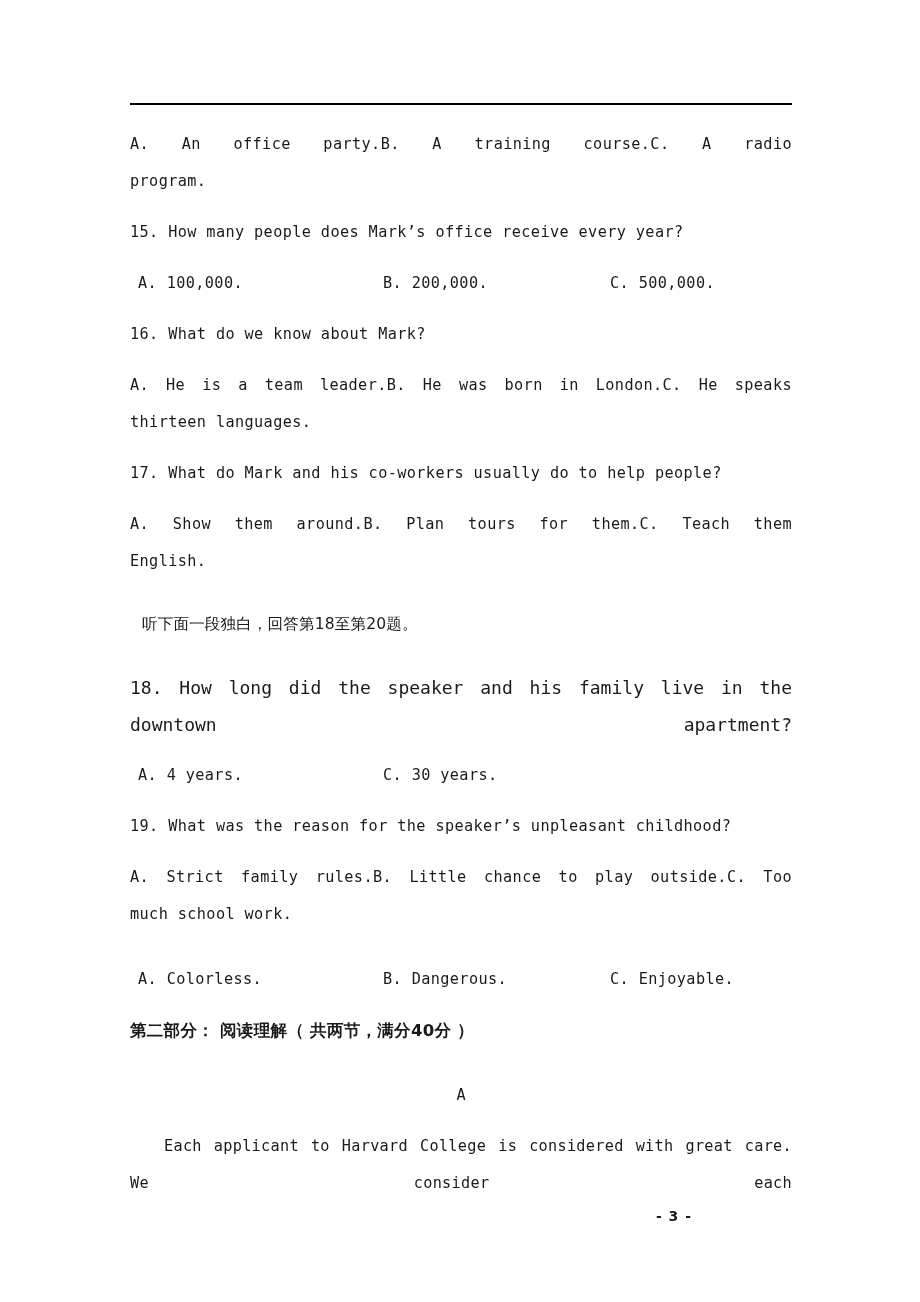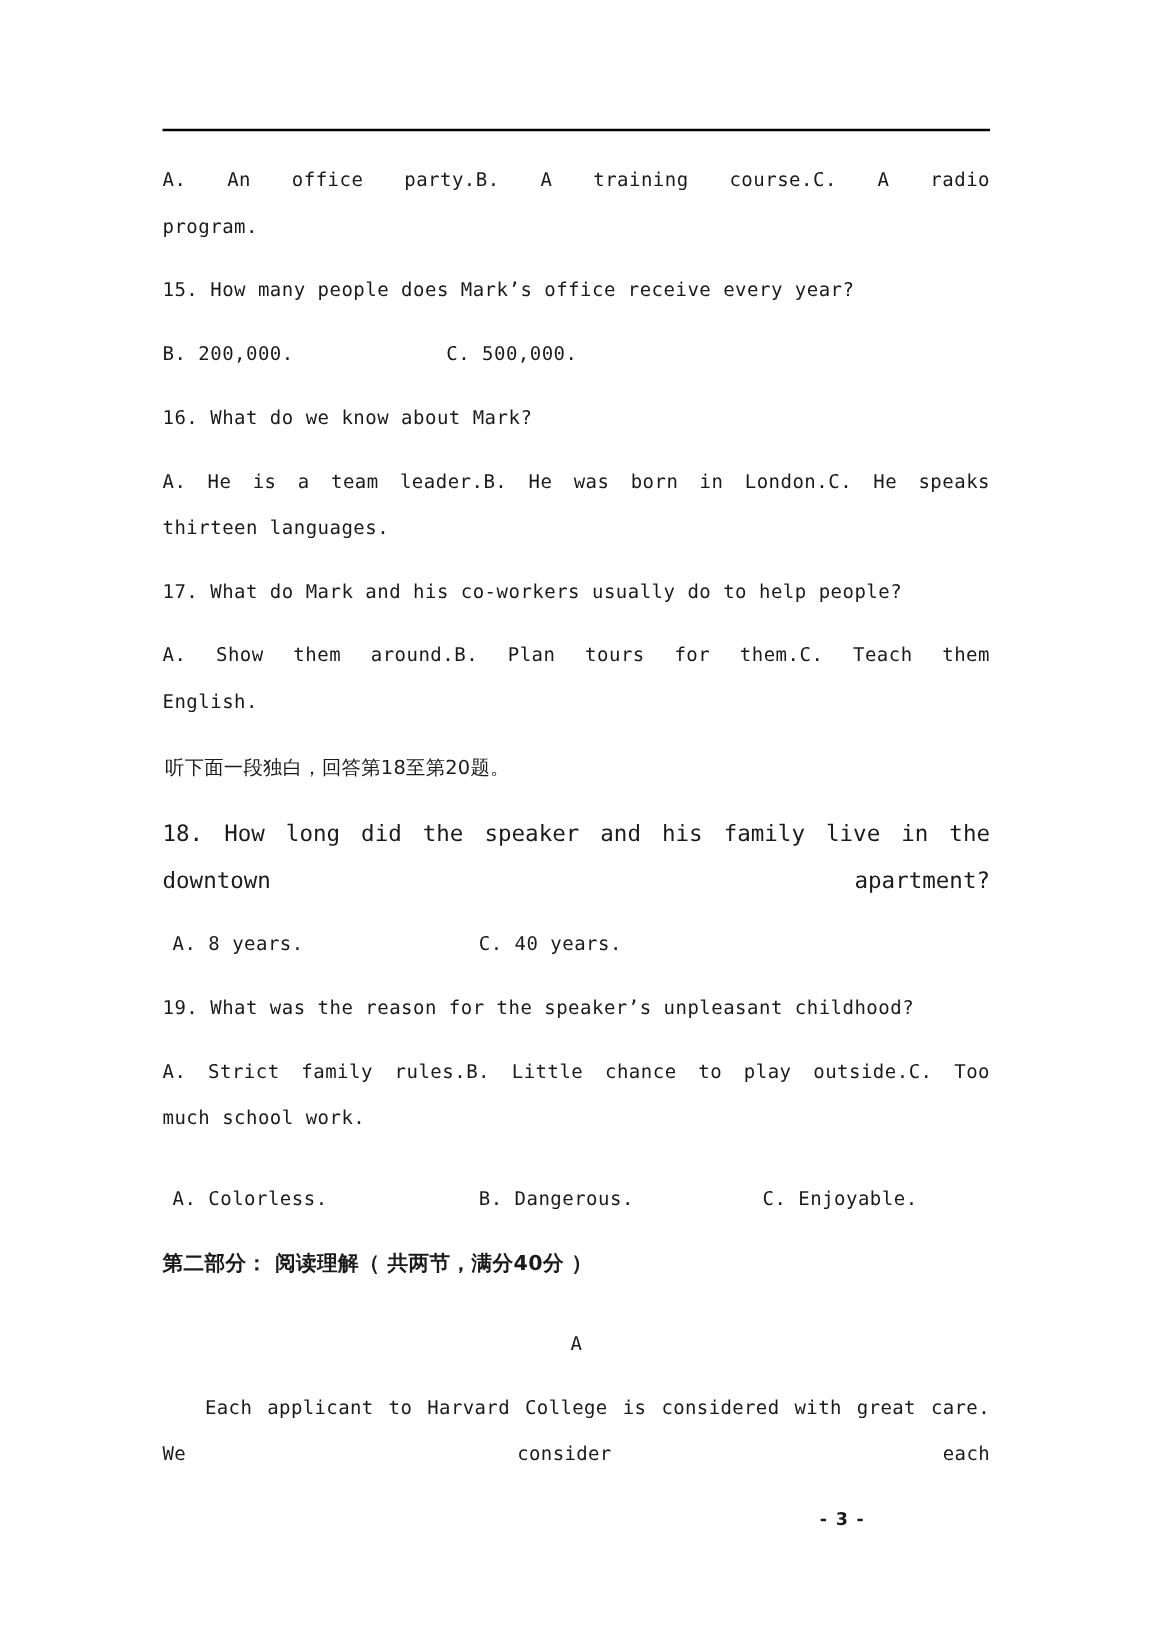--- a/index.html
+++ b/index.html
@@ -76,21 +76,21 @@
     text-align: justify;
     text-align-last: justify;
     white-space: normal;
   }
 
   .cn {
     font-family: "DejaVu Sans", "Liberation Sans", sans-serif;
     font-size: 15.5px;
     line-height: 37px;
     letter-spacing: 0.2px;
-    margin: 2px;
+    margin: 12px;
   }
   .cn-bold {
     font-family: "DejaVu Sans", "Liberation Sans", sans-serif;
     font-weight: bold;
     font-size: 16.5px;
     line-height: 37px;
     margin: 0;
     letter-spacing: 0.3px;
   }
   .center-letter {
@@ -129,20 +129,21 @@
 
   <div class="body-block">
 
     <p class="justified"><span>A. An office party.</span><span>B. A training course.</span><span>C.  A  radio</span></p>
     <p class="qline">program.</p>
     <div class="row-gap"></div>
 
     <p class="qline">15. How many people does Mark’s office receive every year?</p>
     <div class="row-gap"></div>
     <div class="optline">
+      <span class="col col-a">A. 100,000.</span>
       <span class="col col-b">B. 200,000.</span>
       <span class="col col-c">C. 500,000.</span>
     </div>
     <div class="row-gap"></div>
 
     <p class="qline">16. What do we know about Mark?</p>
     <div class="row-gap"></div>
     <p class="justified"><span>A. He is a team leader.</span><span>B. He was born in London.</span><span>C.  He  speaks</span></p>
     <p class="qline">thirteen languages.</p>
     <div class="row-gap"></div>
@@ -152,22 +153,22 @@
     <p class="justified"><span>A. Show them around.</span><span>B. Plan tours for them.</span><span>C.   Teach   them</span></p>
     <p class="qline">English.</p>
     <div class="row-gap"></div>
 
     <p class="cn">听下面一段独白，回答第18至第20题。</p>
     <div class="row-gap"></div>
 
     <p class="qline-wide">18. How long did the speaker and his family live in the downtown apartment?</p>
     <div class="row-gap"></div>
     <div class="optline">
-      <span class="col col-a">A. 8 years.</span>
-      <span class="col col-c">C. 40 years.</span>
+      <span class="col col-a">A. 4 years.</span>
+      <span class="col col-c">C. 30 years.</span>
     </div>
     <div class="row-gap"></div>
 
     <p class="qline">19. What was the reason for the speaker’s unpleasant childhood?</p>
     <div class="row-gap"></div>
     <p class="justified"><span>A. Strict family rules.</span><span>B. Little chance to play outside.</span><span>C.   Too</span></p>
     <p class="qline">much school work.</p>
     <div class="row-gap"></div>
 
     <div class="row-gap"></div>

